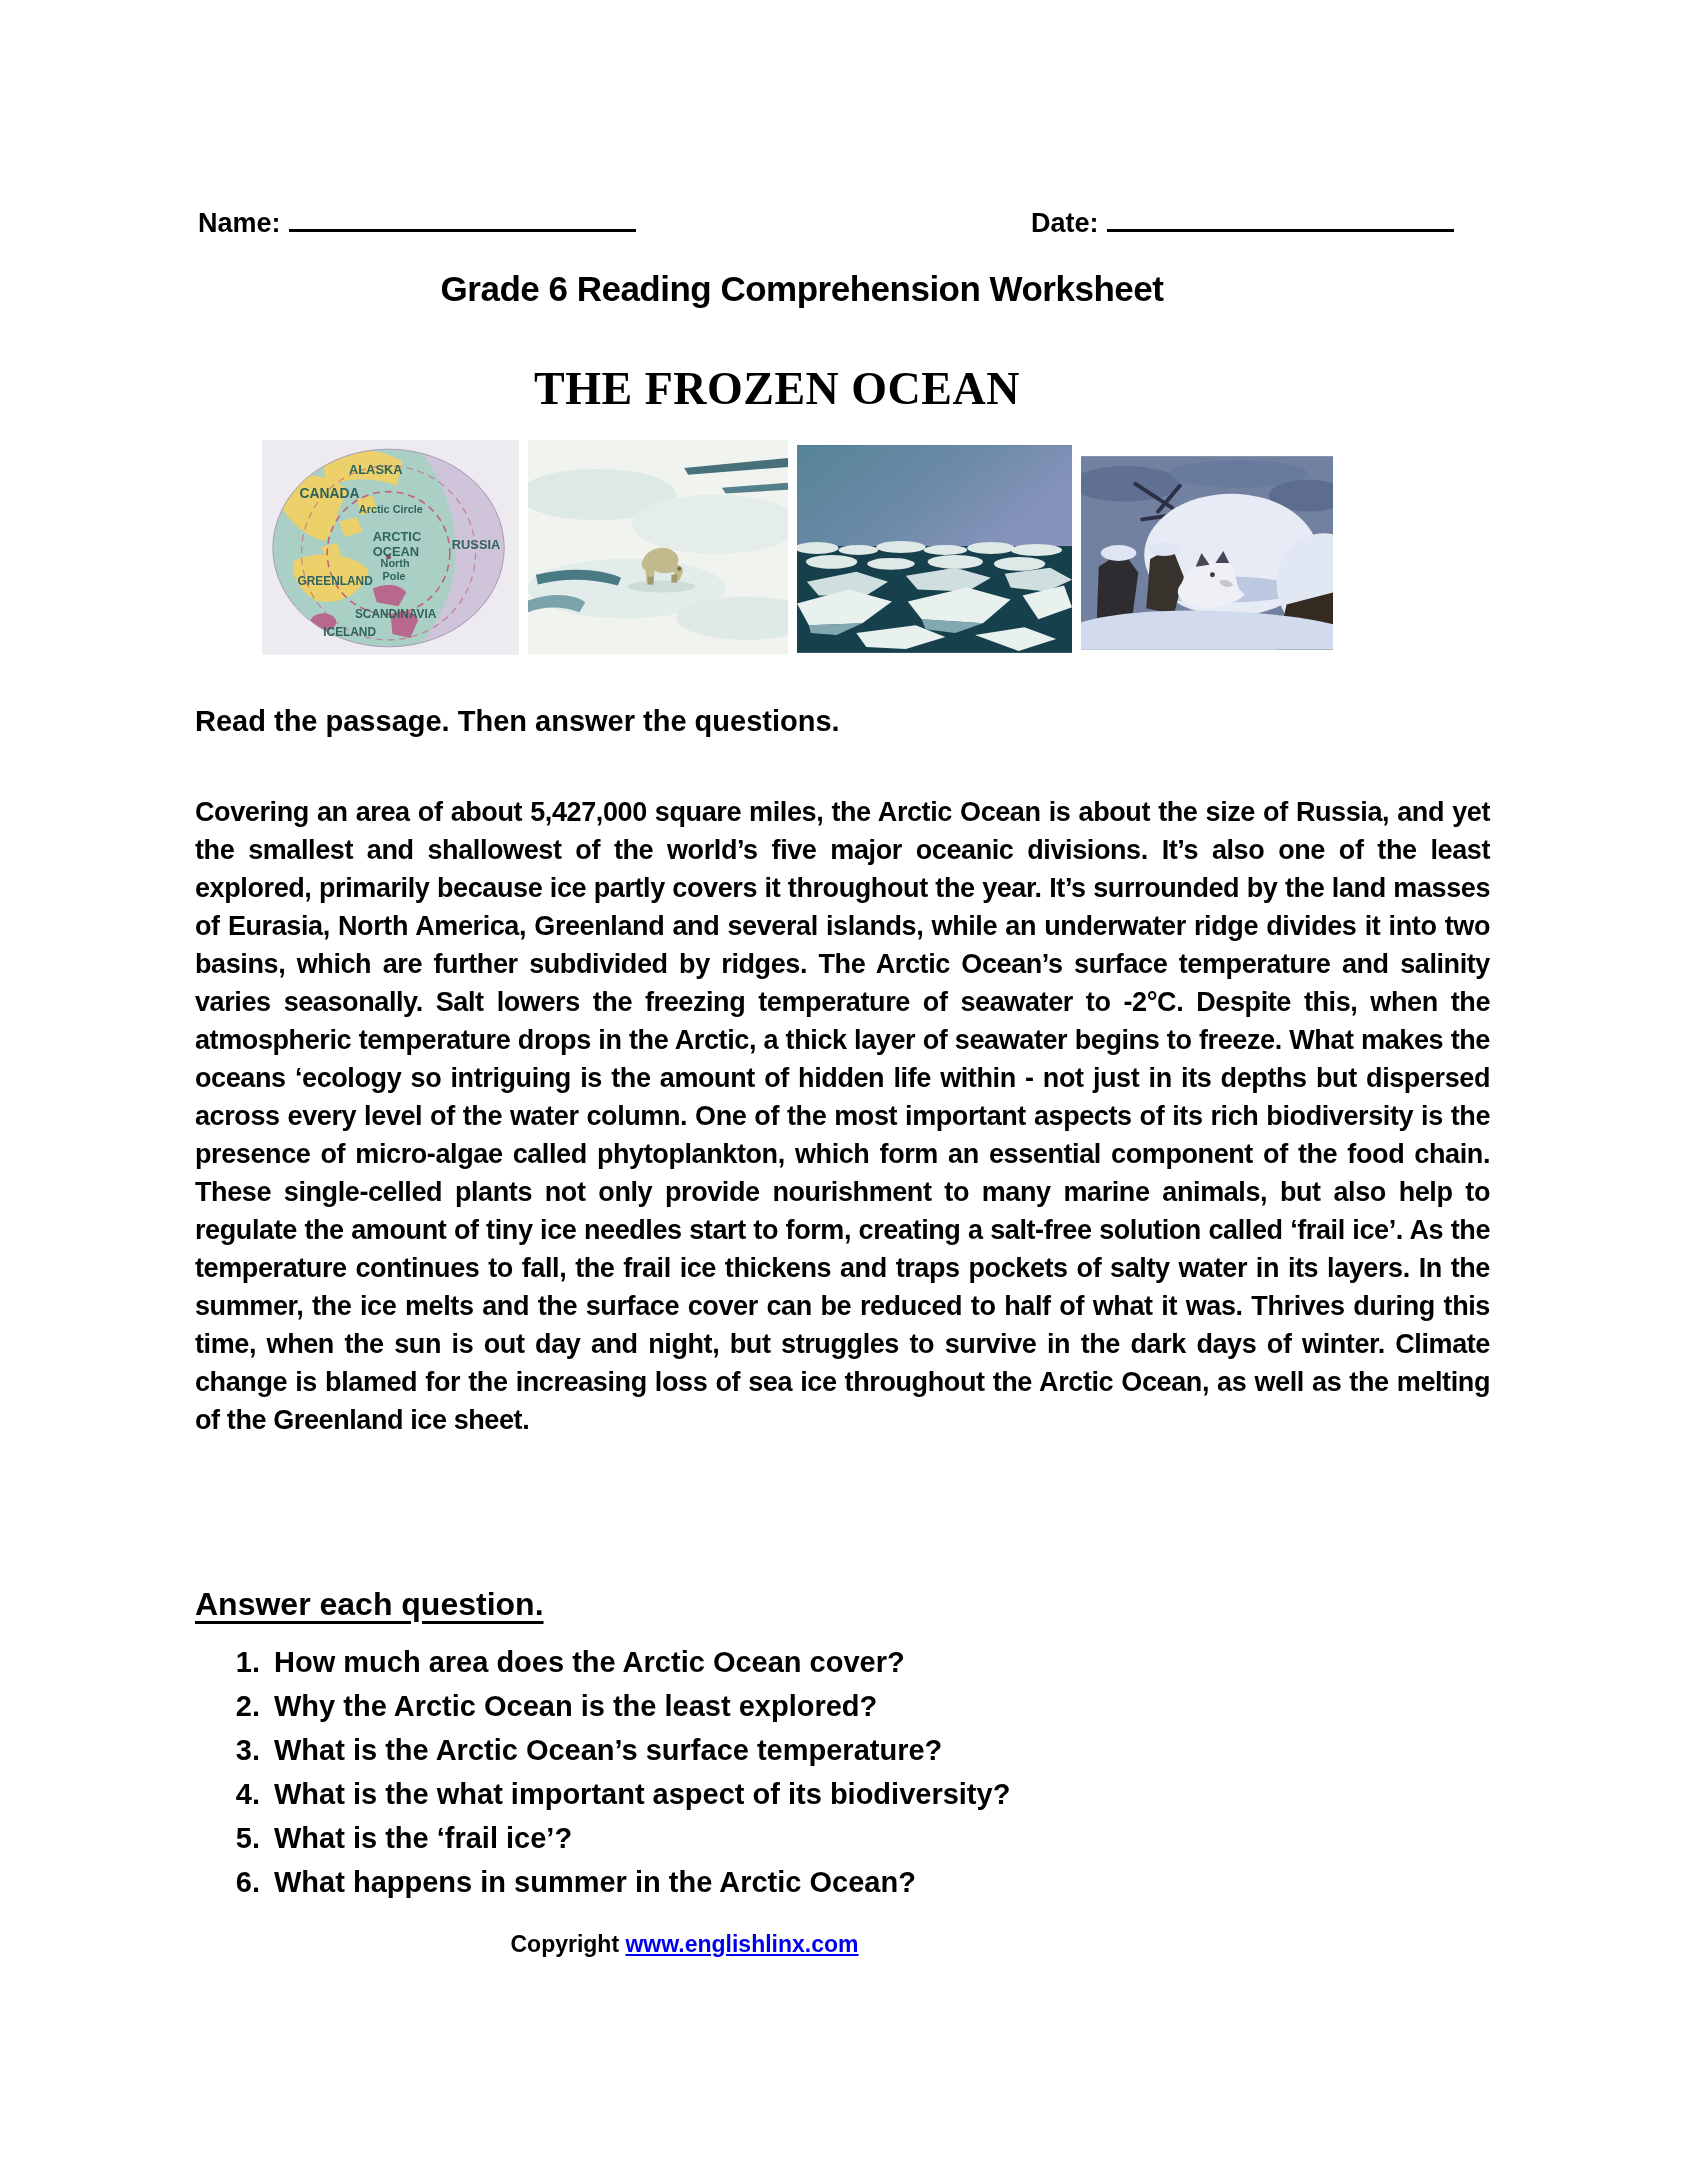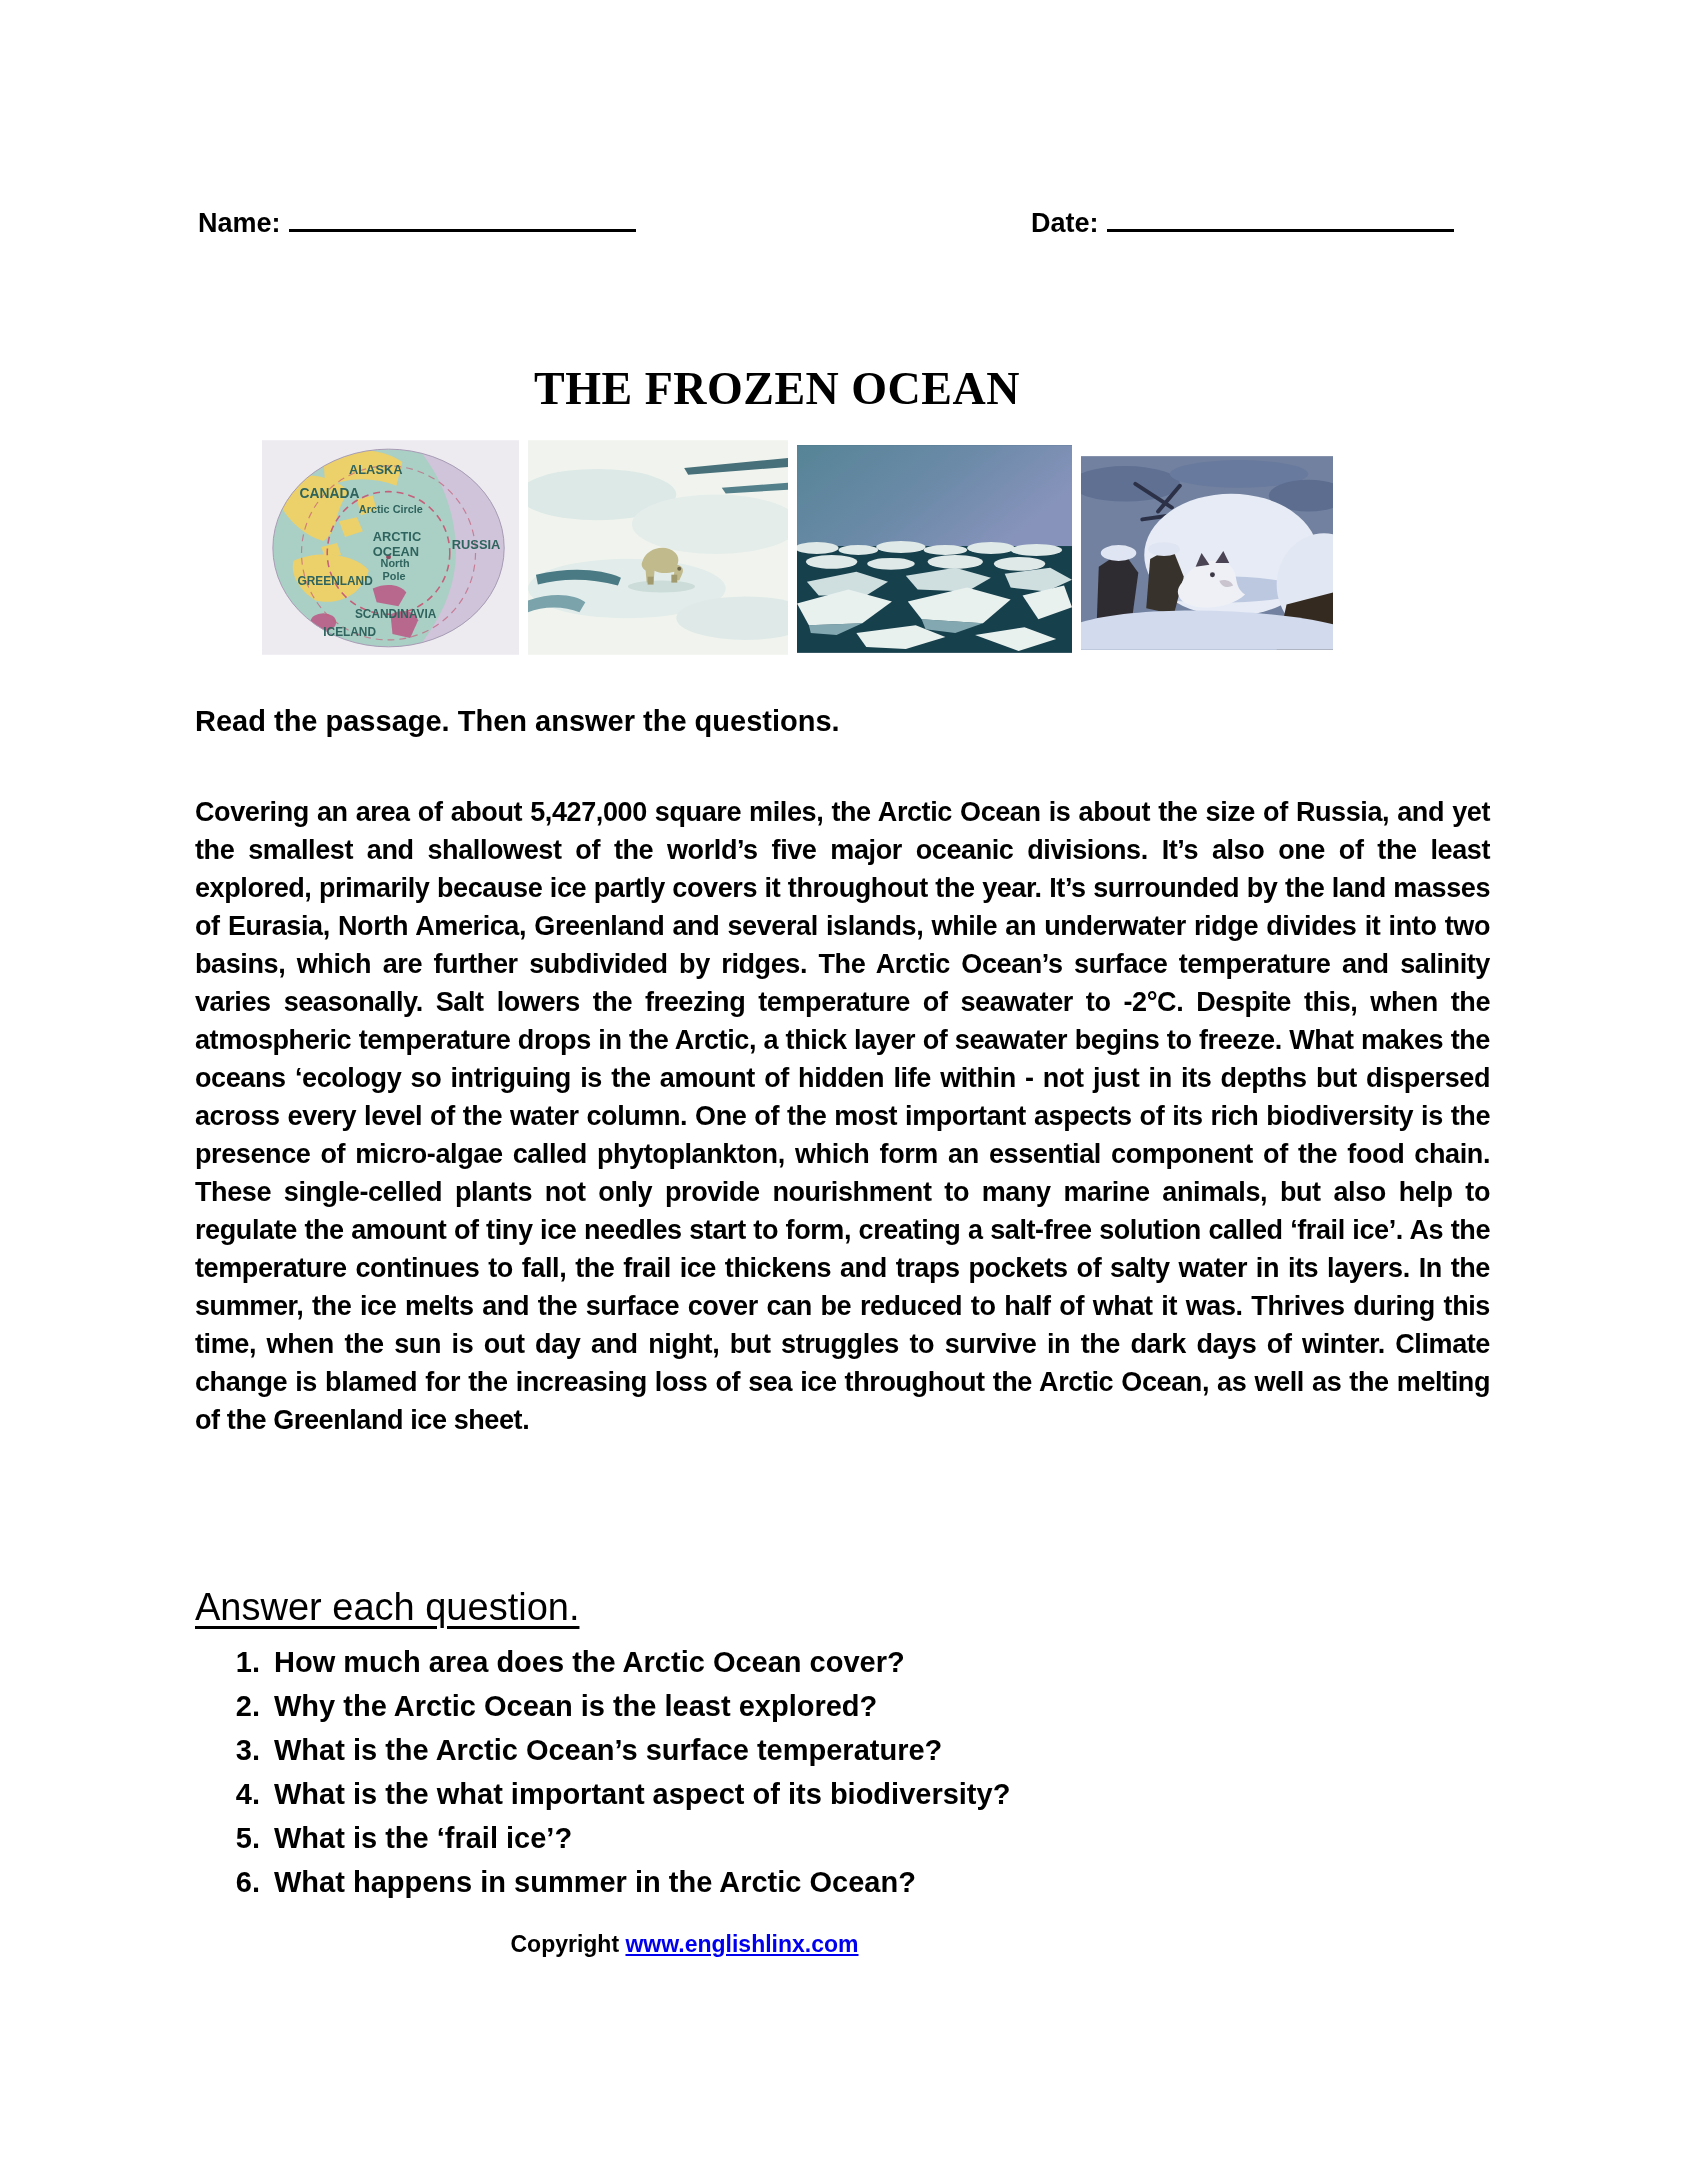--- a/index.html
+++ b/index.html
@@ -32,21 +32,21 @@
   .map-label{font-family:"Liberation Sans",sans-serif;font-weight:bold;fill:#2f645e;}
   
   .instructions{position:absolute;top:705px;left:195px;font-size:29px;font-weight:bold;}
   .passage{
     position:absolute;top:749px;left:195px;width:1295px;
     font-size:27px;font-weight:bold;line-height:38px;
     text-align:justify;letter-spacing:-0.4px;margin-top:44px;
   }
   .q-heading{
     position:absolute;top:1586px;left:195px;
-    font-size:38px;font-weight:normal;
+    font-size:32px;font-weight:bold;
     text-decoration:underline;text-decoration-thickness:3px;text-underline-offset:6px;
   }
   ol.questions{
     position:absolute;top:1645px;left:195px;margin:0;padding:0 0 0 73px;
     font-size:29px;font-weight:bold;
   }
   ol.questions li{margin-bottom:10px;line-height:34px;padding-left:6px;}
   
   .footer{
     position:absolute;top:1931px;left:0;width:1369px;
@@ -59,20 +59,21 @@
 
 <div class="page">
 
   <div class="hdr-group hdr-date">
     <span>Date:</span><span class="blank-line"></span>
   </div>
   <div class="hdr-group hdr-name">
     <span>Name:</span><span class="blank-line"></span>
   </div>
 
+  <div class="main-title">Grade 6 Reading Comprehension Worksheet</div>
   <div class="passage-title">THE FROZEN OCEAN</div>
 
   <div class="img-row">
 
     <svg width="257" height="215" viewBox="0 0 260 217">
       <rect width="260" height="217" fill="#edeaf0"></rect>
       <clipPath id="globe">
           <ellipse cx="128" cy="109" rx="117" ry="100"></ellipse>
         </clipPath>
       <ellipse cx="128" cy="109" rx="117" ry="100" fill="#aacfc5"></ellipse>

